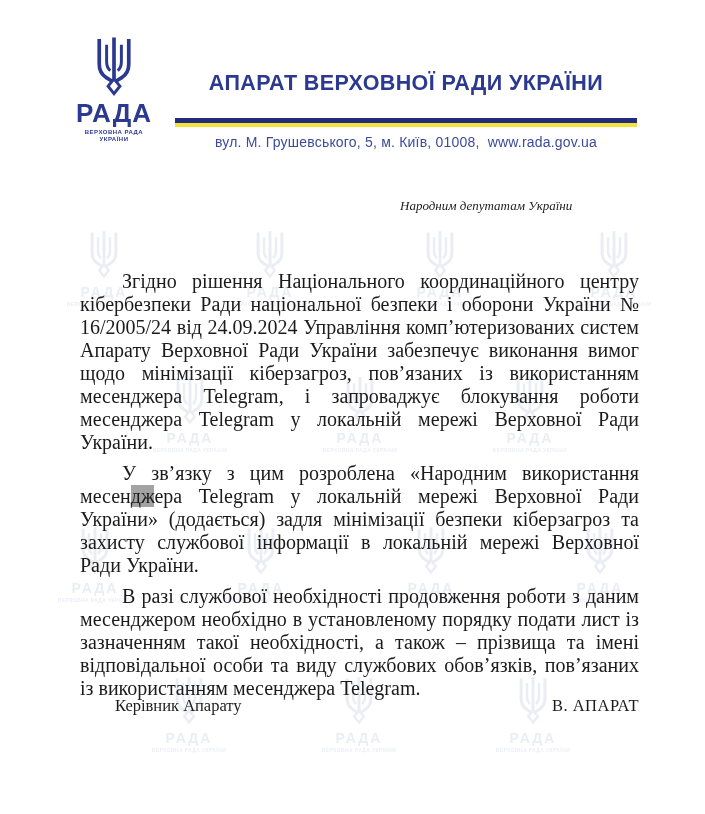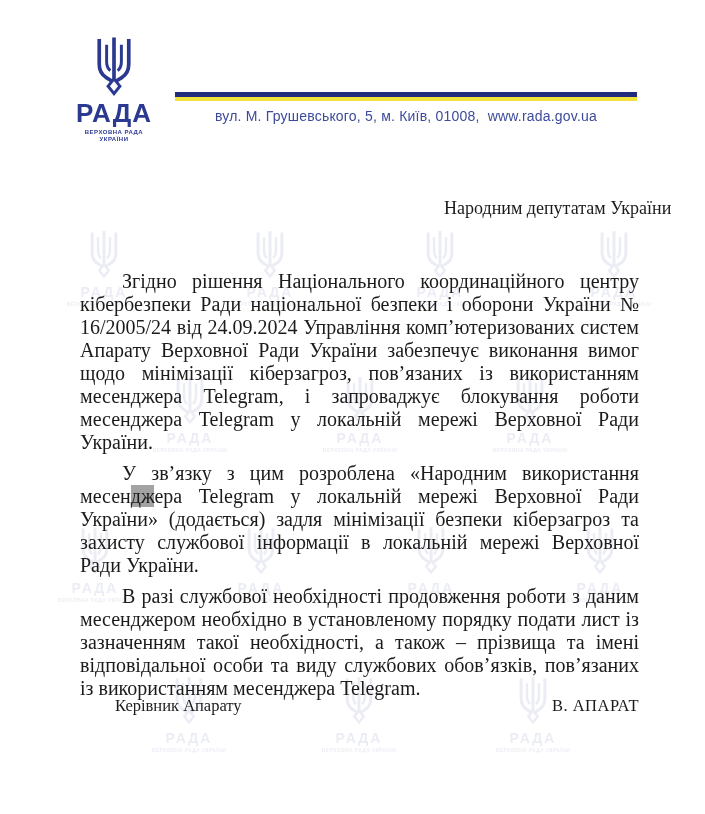--- a/index.html
+++ b/index.html
@@ -16,21 +16,21 @@
 
   .header-right{position:absolute;left:175px;top:70px;width:462px;text-align:center;}
   .org-title{font-family:"Liberation Sans", sans-serif;font-weight:700;color:#2b3990;
              font-size:21.5px;letter-spacing:.4px;line-height:26px;white-space:nowrap;}
   .flag-stripe{margin-top:22px;height:9px;width:100%;
                background:linear-gradient(to bottom,#232c7c 0 52%,#f2e33c 52% 100%);}
   .org-address{margin-top:7px;font-family:"Liberation Sans", sans-serif;
                font-size:14px;color:#3c4a9b;letter-spacing:.2px;white-space:pre;}
 
   
-  .recipient{position:absolute;left:444px;top:198px;font-size:18px;z-index:2;}
+  .recipient{position:absolute;left:400px;top:198px;font-size:13px;z-index:2;font-style:italic;}
 
   .letter-body{position:absolute;left:80px;top:270px;width:559px;z-index:2;}
   .letter-body p{margin:0 0 8px 0;font-size:20px;line-height:23px;
                  text-align:justify;text-indent:42px;}
   .hl{background:#a3a3a3;}
 
   .signature-row{position:absolute;left:80px;top:696px;width:559px;z-index:2;
                  display:flex;justify-content:space-between;font-size:16.5px;}
   .sig-position{padding-left:35px;}
   .sig-name{letter-spacing:.5px;}
@@ -168,20 +168,21 @@
       <use href="#trident-sym"></use>
     </svg>
   <div class="logo-word">РАДА</div>
   <div class="logo-sub">
     <div>ВЕРХОВНА РАДА</div>
     <div>УКРАЇНИ</div>
   </div>
 </div>
 
 <div class="header-right">
+  <div class="org-title">АПАРАТ ВЕРХОВНОЇ РАДИ УКРАЇНИ</div>
   <div class="flag-stripe"></div>
   <div class="org-address">вул. М. Грушевського, 5, м. Київ, 01008,  www.rada.gov.ua</div>
 </div>
 
 <div class="recipient">Народним депутатам України</div>
 
 <div class="letter-body">
   <p>Згідно рішення Національного координаційного центру кібербезпеки Ради національної безпеки і оборони України № 16/2005/24 від 24.09.2024 Управління комп’ютеризованих систем Апарату Верховної Ради України забезпечує виконання вимог щодо мінімізації кіберзагроз, пов’язаних із використанням месенджера Telegram, і запроваджує блокування роботи месенджера Telegram у локальній мережі Верховної Ради України.</p>
   <p><span>У зв’язку з цим розроблена «Народним використання месен</span><span class="hl">дж</span><span>ера Telegram у локальній мережі Верховної Ради України» (додається) задля мінімізації безпеки кіберзагроз та захисту службової інформації в локальній мережі Верховної Ради України.</span></p>
   <p>В разі службової необхідності продовження роботи з даним месенджером необхідно в установленому порядку подати лист із зазначенням такої необхідності, а також – прізвища та імені відповідальної особи та виду службових обов’язків, пов’язаних із використанням месенджера Telegram.</p>

